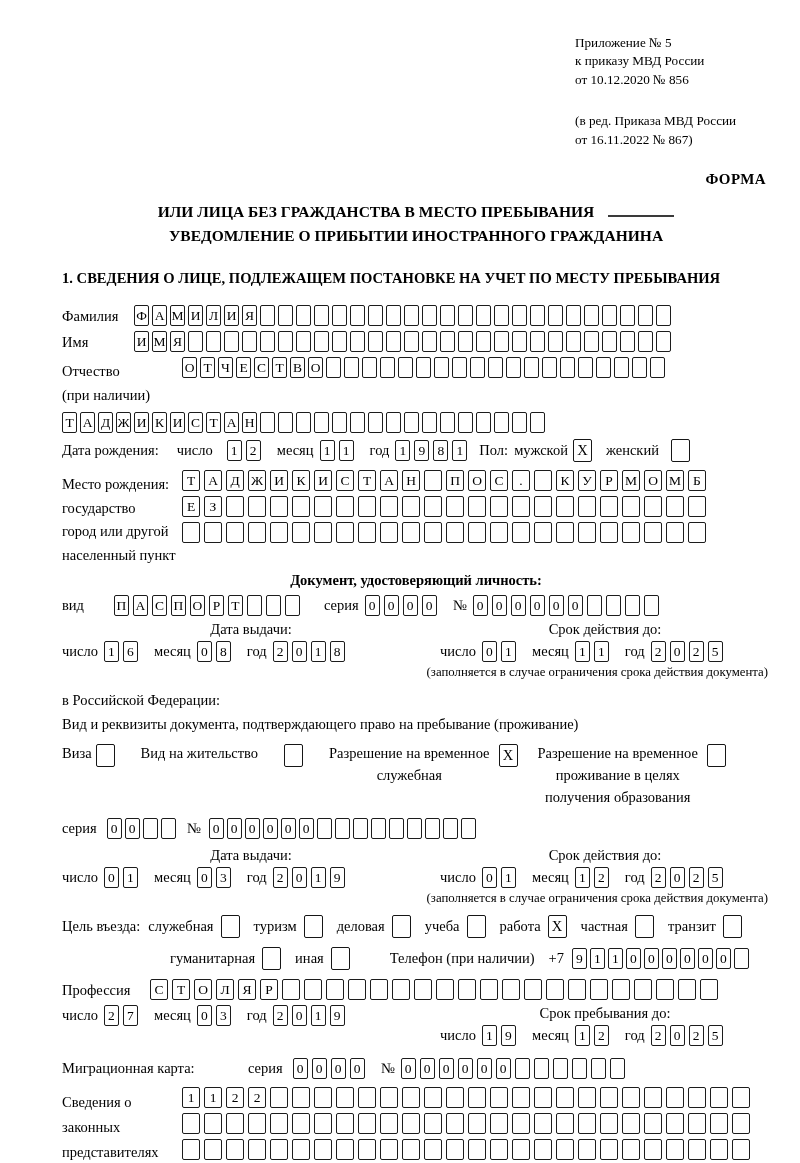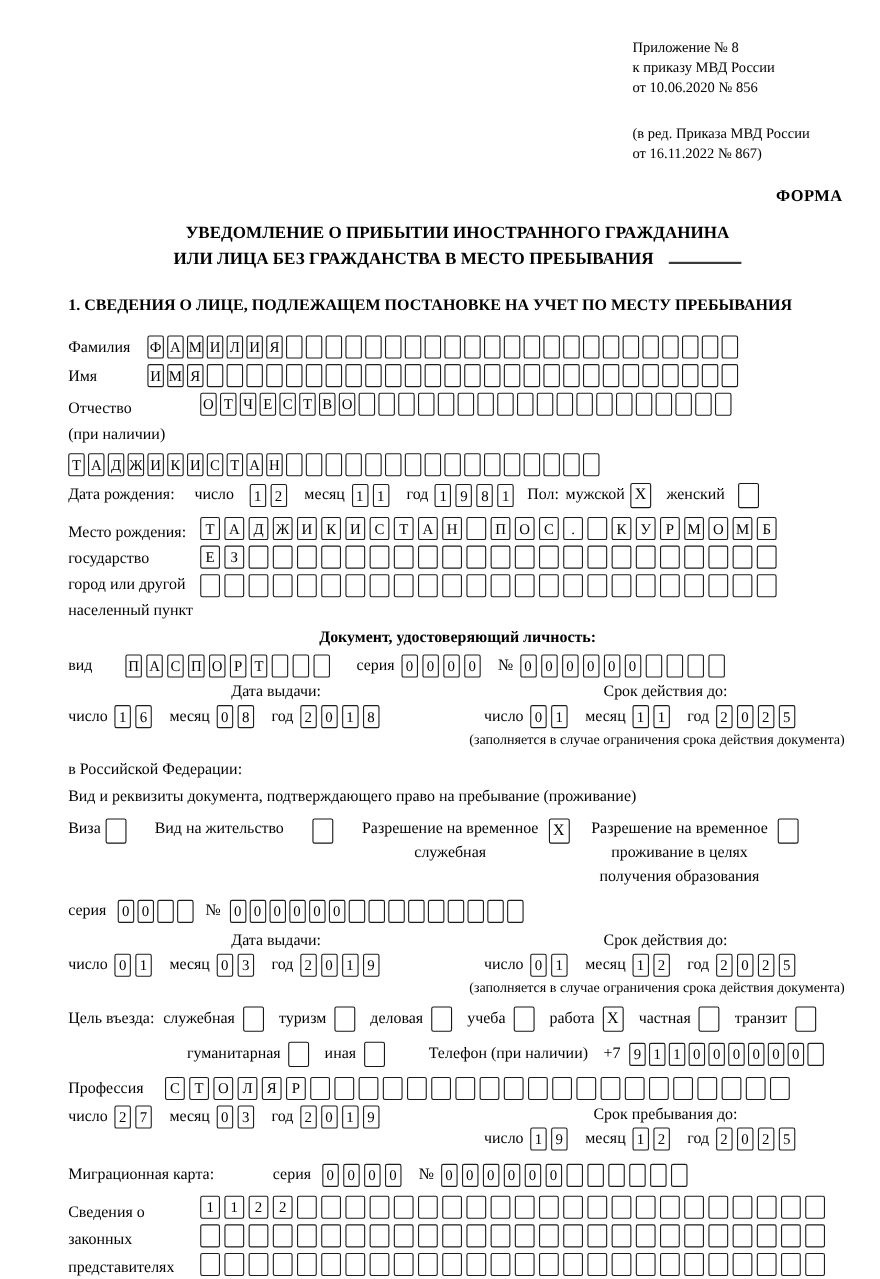--- a/index.html
+++ b/index.html
@@ -66,31 +66,31 @@
   .seriya-line { display:flex; align-items:center; margin:2px 0 8px; }
   .seriya-line .slbl { margin-right:10px; }
   .seriya-line .nlbl { margin:0 8px 0 8px; }
 
   .rep-wrap { display:flex; align-items:flex-start; margin-top:6px; }
 </style>
 </head>
 <body>
 
 <div class="hdr">
-  <div>Приложение № 8</div>
+  <div>Приложение № 5</div>
   <div>к приказу МВД России</div>
-  <div>от 10.06.2020 № 856</div>
+  <div>от 10.12.2020 № 856</div>
   <div class="grp2">(в ред. Приказа МВД России</div>
   <div>от 16.11.2022 № 867)</div>
 </div>
 <div class="forma">ФОРМА</div>
 
 <div class="title">
+  <div><span>ИЛИ ЛИЦА БЕЗ ГРАЖДАНСТВА В МЕСТО ПРЕБЫВАНИЯ</span><span class="title-underline"></span></div>
   <div>УВЕДОМЛЕНИЕ О ПРИБЫТИИ ИНОСТРАННОГО ГРАЖДАНИНА</div>
-  <div><span>ИЛИ ЛИЦА БЕЗ ГРАЖДАНСТВА В МЕСТО ПРЕБЫВАНИЯ</span><span class="title-underline"></span></div>
 </div>
 
 <div class="sec">1. СВЕДЕНИЯ О ЛИЦЕ, ПОДЛЕЖАЩЕМ ПОСТАНОВКЕ НА УЧЕТ ПО МЕСТУ ПРЕБЫВАНИЯ</div>
 
 <div class="frow">
   <span class="lbl w72">Фамилия</span>
   <span class="boxes">
       <span class="cbox">Ф</span>
       <span class="cbox">А</span>
       <span class="cbox">М</span>

